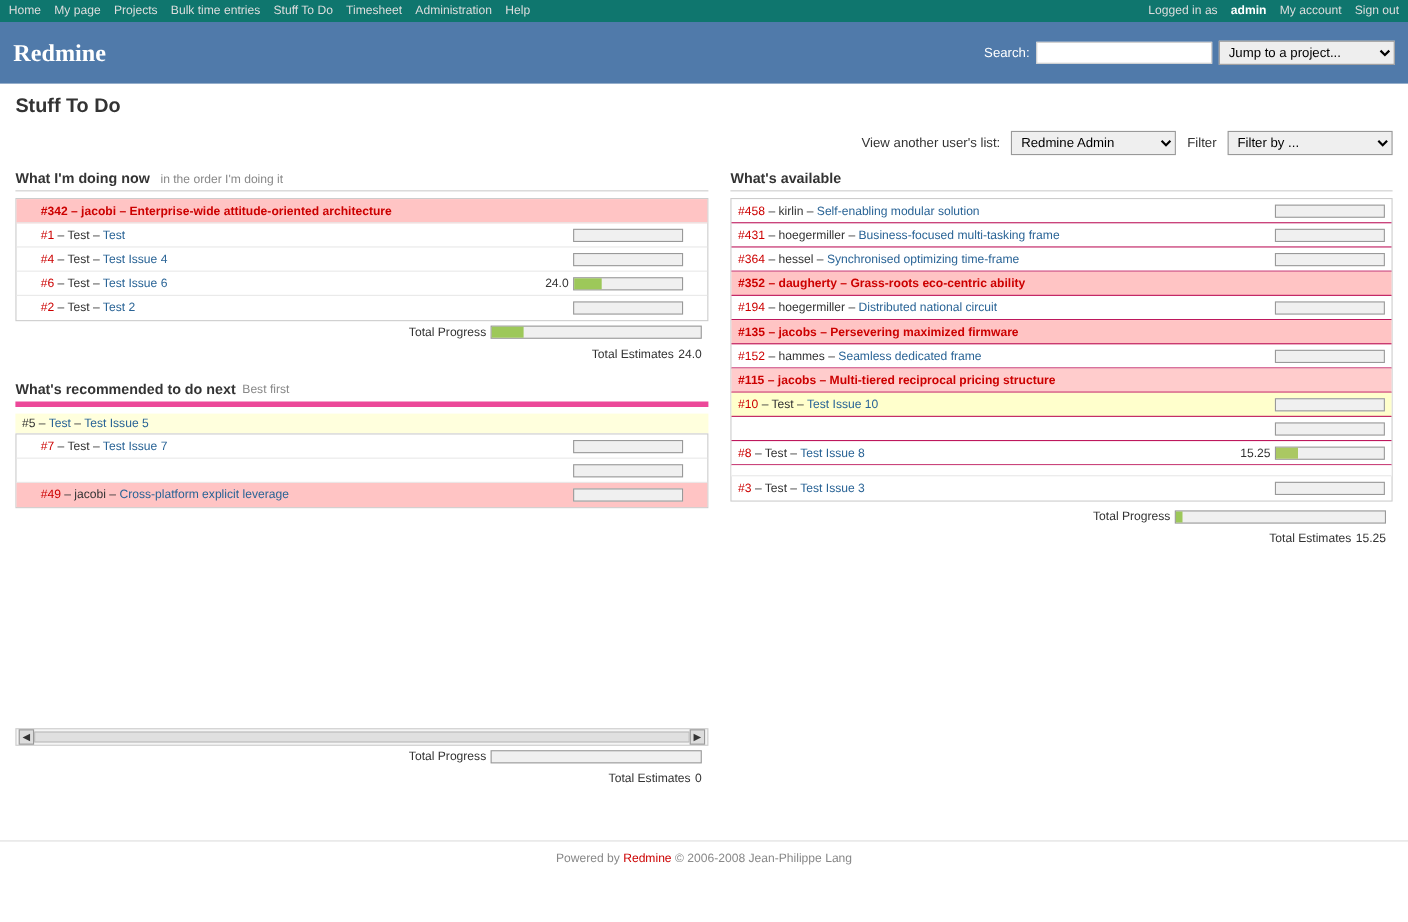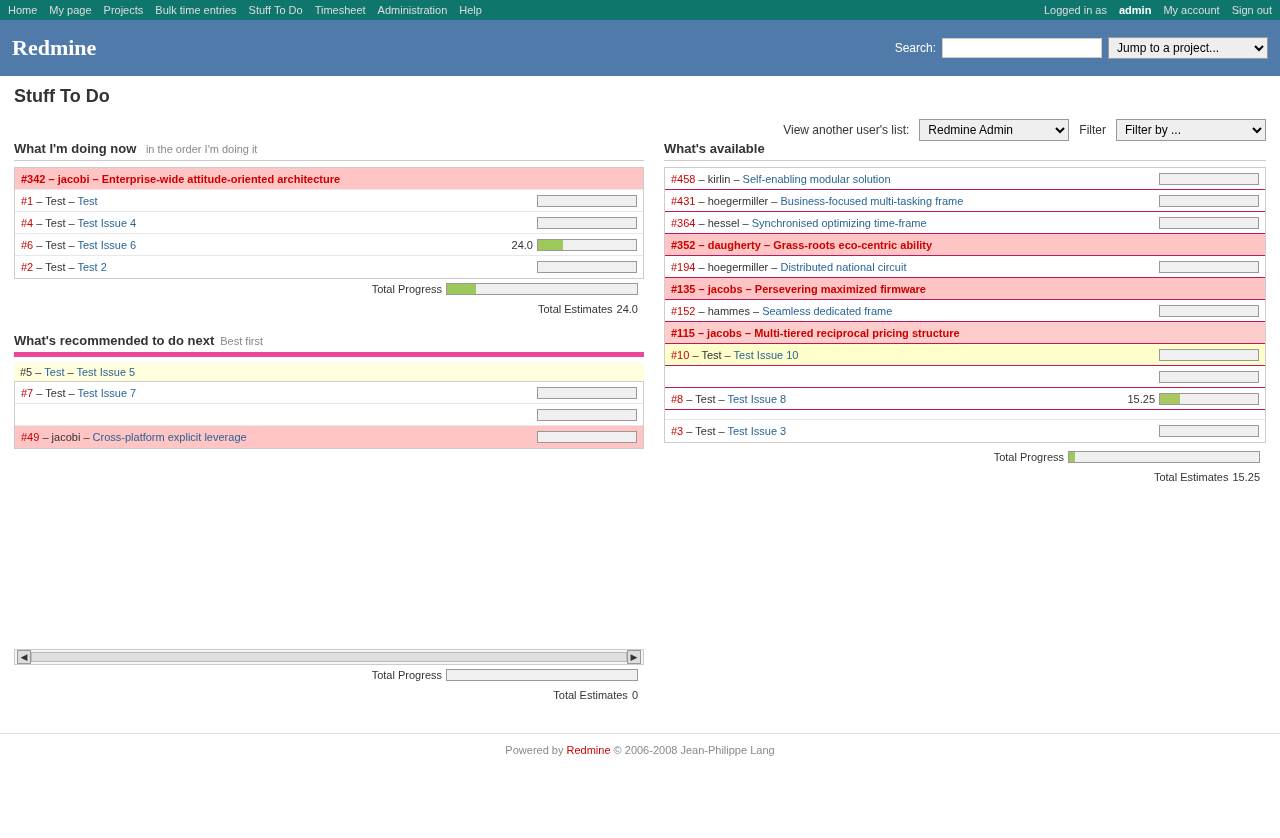--- a/index.html
+++ b/index.html
@@ -73,21 +73,21 @@
       color: #333;
       margin-bottom: 12px;
     }
 
     
     #filter-row {
       display: flex;
       justify-content: flex-end;
       align-items: center;
       gap: 10px;
-      margin-bottom: 0;
+      margin-bottom: 13px;
     }
     #filter-row label { font-size: 12px; }
     #filter-row select {
       padding: 2px 4px;
       font-size: 12px;
       min-width: 150px;
       cursor: pointer;
       border: 1px solid #999;
     }
 
@@ -117,21 +117,21 @@
     }
 
     
     .issue-list {
       border: 1px solid #ccc;
       background: #fff;
     }
     .issue-row {
       display: flex;
       align-items: center;
-      padding: 3px 6px;
+      padding: 3px 22px;
       border-bottom: 1px solid #e8e8e8;
       min-height: 22px;
     }
     .issue-row:last-child { border-bottom: none; }
     .issue-row.highlight-red { background: #ffc4c4; }
     .issue-row-text { flex: 1; font-size: 11px; }
     .issue-row-text a { color: #2a6496; text-decoration: none; }
     .issue-row-text .issue-id { color: #c00; }
     .issue-row-text.bold-red { color: #c00; font-weight: bold; }
     .issue-row-text.bold-red a { color: #c00; }
@@ -221,21 +221,21 @@
     
     .divider-row {
       background: #ffffdd;
       padding: 3px 6px;
       font-size: 11px;
     }
     .divider-row a { color: #2a6496; text-decoration: none; }
 
     
     #footer {
-      margin-top: 18px;
+      margin-top: 36px;
       text-align: center;
       font-size: 11px;
       color: #888;
       border-top: 1px solid #ddd;
       padding: 10px;
     }
     #footer a { color: #c00; text-decoration: none; }
 
     .right-issue-row {
       display: flex;

